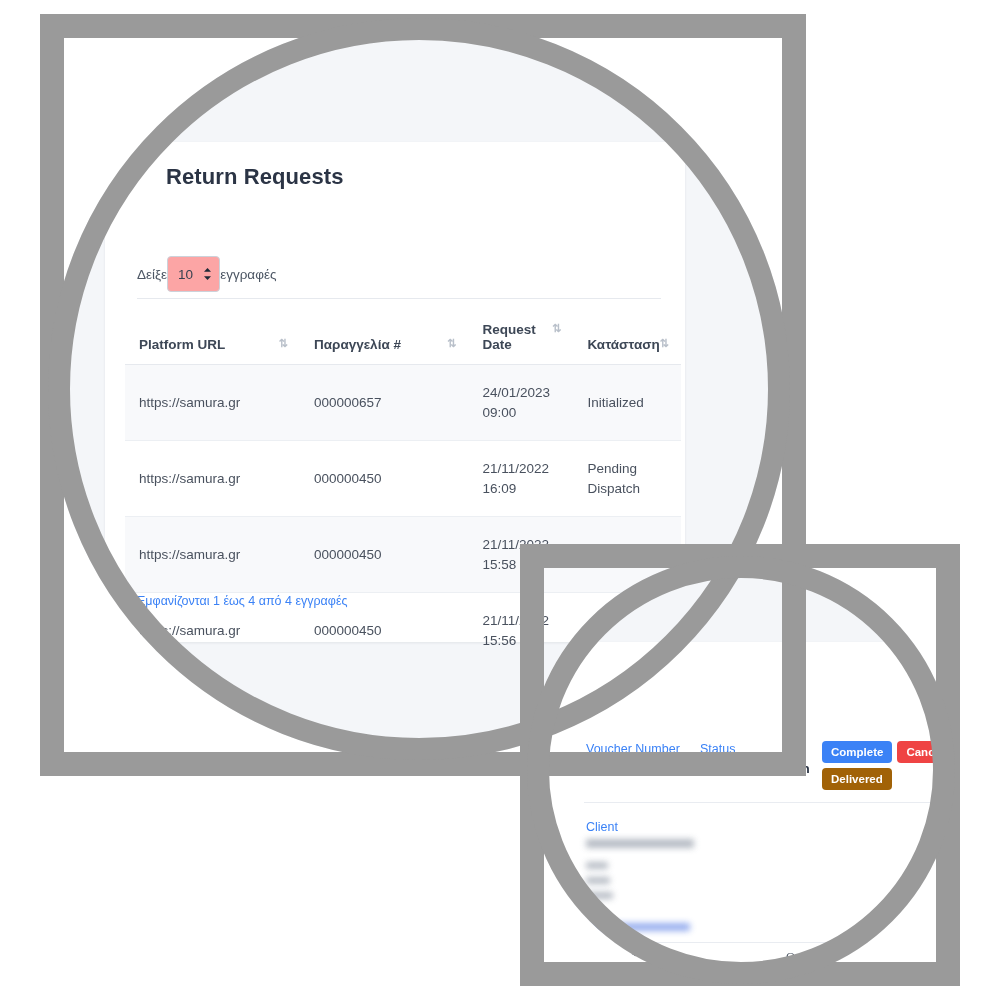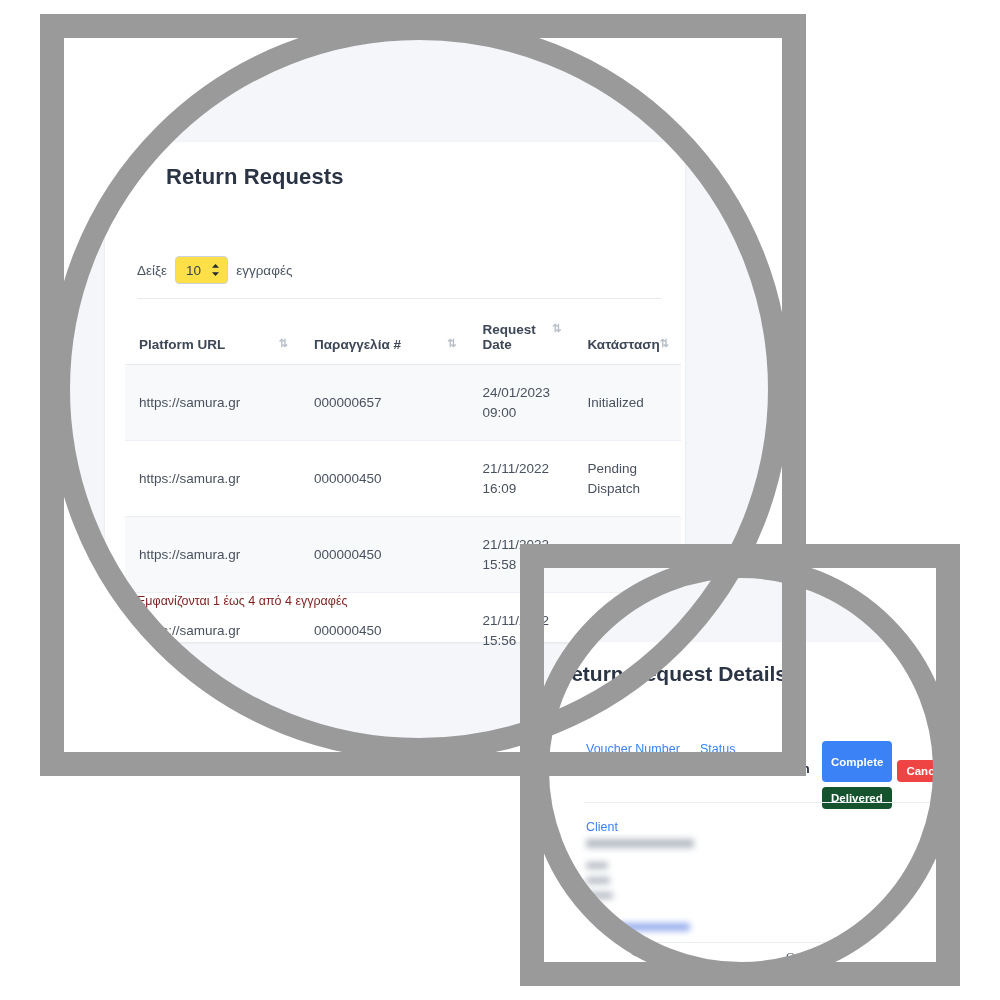--- a/index.html
+++ b/index.html
@@ -19,30 +19,30 @@
     box-shadow: 0 1px 3px rgba(17,24,39,.08);
   }
   .card-title {
     font-size: 22px;
     font-weight: 700;
     color: #2b3445;
     letter-spacing: .1px;
     margin-left: 29px;
   }
   .len-row {
-    display: flex; align-items: center; gap: 8px;
+    display: flex; align-items: center; 
     font-size: 13.5px; color: #4b5563;
   }
   .len-select {
     position: relative;
     display: inline-flex; align-items: center;
     border: 1px solid #ccd2da;
     border-radius: 4px;
-    background: #fde047;
-    height: 28px;
+    background: #fca5a5;
+    height: 36px;
     padding: 0 26px 0 10px;
     font-size: 13.5px;
     color: #37414f;
   }
   .len-select .spin {
     position: absolute; right: 7px; top: 50%;
     transform: translateY(-50%);
     display: flex; flex-direction: column; align-items: center;
     line-height: 5px; font-size: 9px; color: #1f2937;
   }
@@ -61,37 +61,37 @@
   .sort-ico { color: #b9c0ca; font-size: 11px; flex: none; padding-bottom: 1px; letter-spacing: -2px; }
   .tbl td {
     font-size: 13.5px;
     color: #49515e;
     padding: 18px 14px;
     border-bottom: 1px solid #eceff3;
     vertical-align: middle;
     line-height: 1.45;
   }
   .tbl tr.odd td { background: #f8f9fb; }
-  .tbl-info { font-size: 12.5px; color: #7f1d1d; }
+  .tbl-info { font-size: 12.5px; color: #3b82f6; }
 
   
   .det-title { font-size: 21px; font-weight: 700; color: #2b3445; }
   .det-label { font-size: 12.5px; color: #3b82f6; margin-bottom: 5px; }
   .det-voucher { font-size: 13px; color: #3fbf63; font-weight: 600; }
   .det-status { font-size: 13px; color: #2b3445; font-weight: 700; }
   .btn {
     display: inline-block;
     border: none; border-radius: 4px;
     color: #fff; font-size: 11.5px; font-weight: 600;
     padding: 5px 9px; cursor: pointer;
     font-family: "Liberation Sans", sans-serif;
   }
   .btn-complete { background: #3b82f6; }
-  .btn-cancel   { background: #ef4444; margin-top: 19px; }
-  .btn-delivered{ background: #14532d; }
+  .btn-cancel   { background: #ef4444; }
+  .btn-delivered{ background: #a16207; }
   .hr { height: 1px; background: #e9ecf1; }
   .blur-bar { background: #9aa2ae; border-radius: 2px; filter: blur(3.2px); opacity: .72; }
   .blur-bar.link { background: #6f8fe8; }
   .col-head { font-size: 12.5px; color: #4b5563; }
 
   
   .frame {
     position: absolute;
     border: 24px solid #9a9a9a;
     background: transparent;
@@ -207,21 +207,20 @@
         <div class="tbl-info" style="position:absolute; left:32px; top:452px;">Εμφανίζονται 1 έως 4 από 4 εγγραφές</div>
       </div>
     </div>
   </div>
 
   <div class="clip-circle" style="left:527px; top:556px; width:428px; height:428px;">
     <div class="shot page-bg" style="left:-527px; top:-556px; width:1000px; height:1000px;">
 
       <div class="card" style="position:absolute; left:528px; top:642px; width:430px; height:340px;">
 
-        <div class="det-title" style="position:absolute; left:28px; top:20px;">Return Request Details</div>
 
         <div style="position:absolute; left:58px; top:100px;">
           <div class="det-label">Voucher Number</div>
           <div style="display:flex; align-items:flex-end; gap:5px;">
             <span class="det-voucher">7302153756</span>
             <span style="display:inline-flex;">
               <svg width="11" height="11" viewBox="0 0 14 14" aria-hidden="true">
                 <path d="M5.5 2.2H2.4v9.4h9.4V8.5" fill="none" stroke="#3fbf63" stroke-width="1.5"></path>
                 <path d="M8.2 2.2h3.6v3.6M11.6 2.4 6.6 7.4" fill="none" stroke="#3fbf63" stroke-width="1.5"></path>
               </svg>

